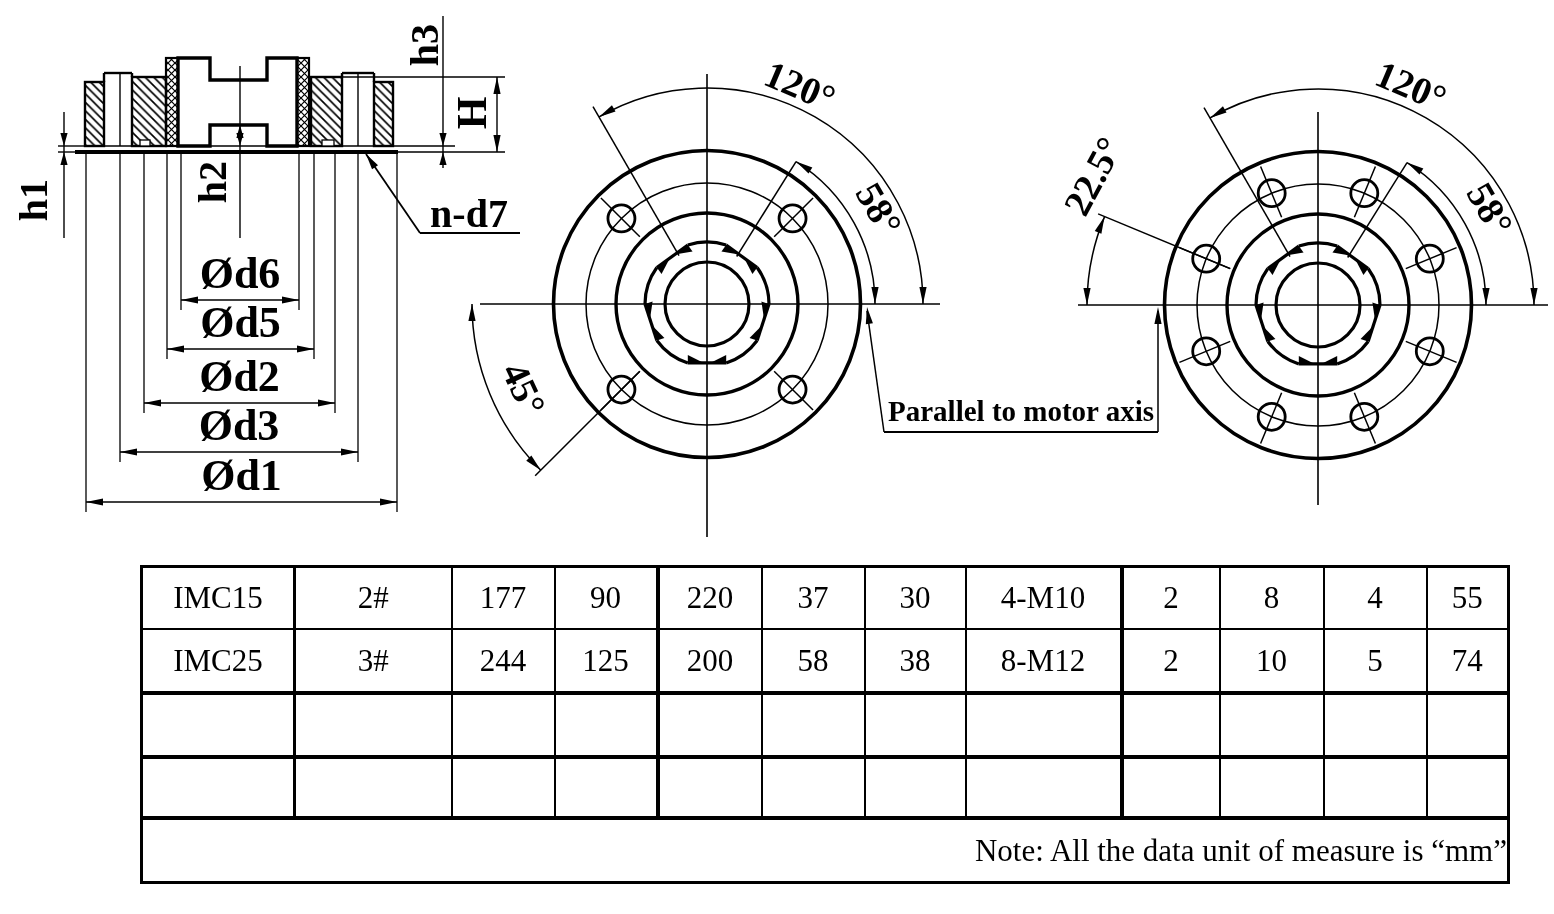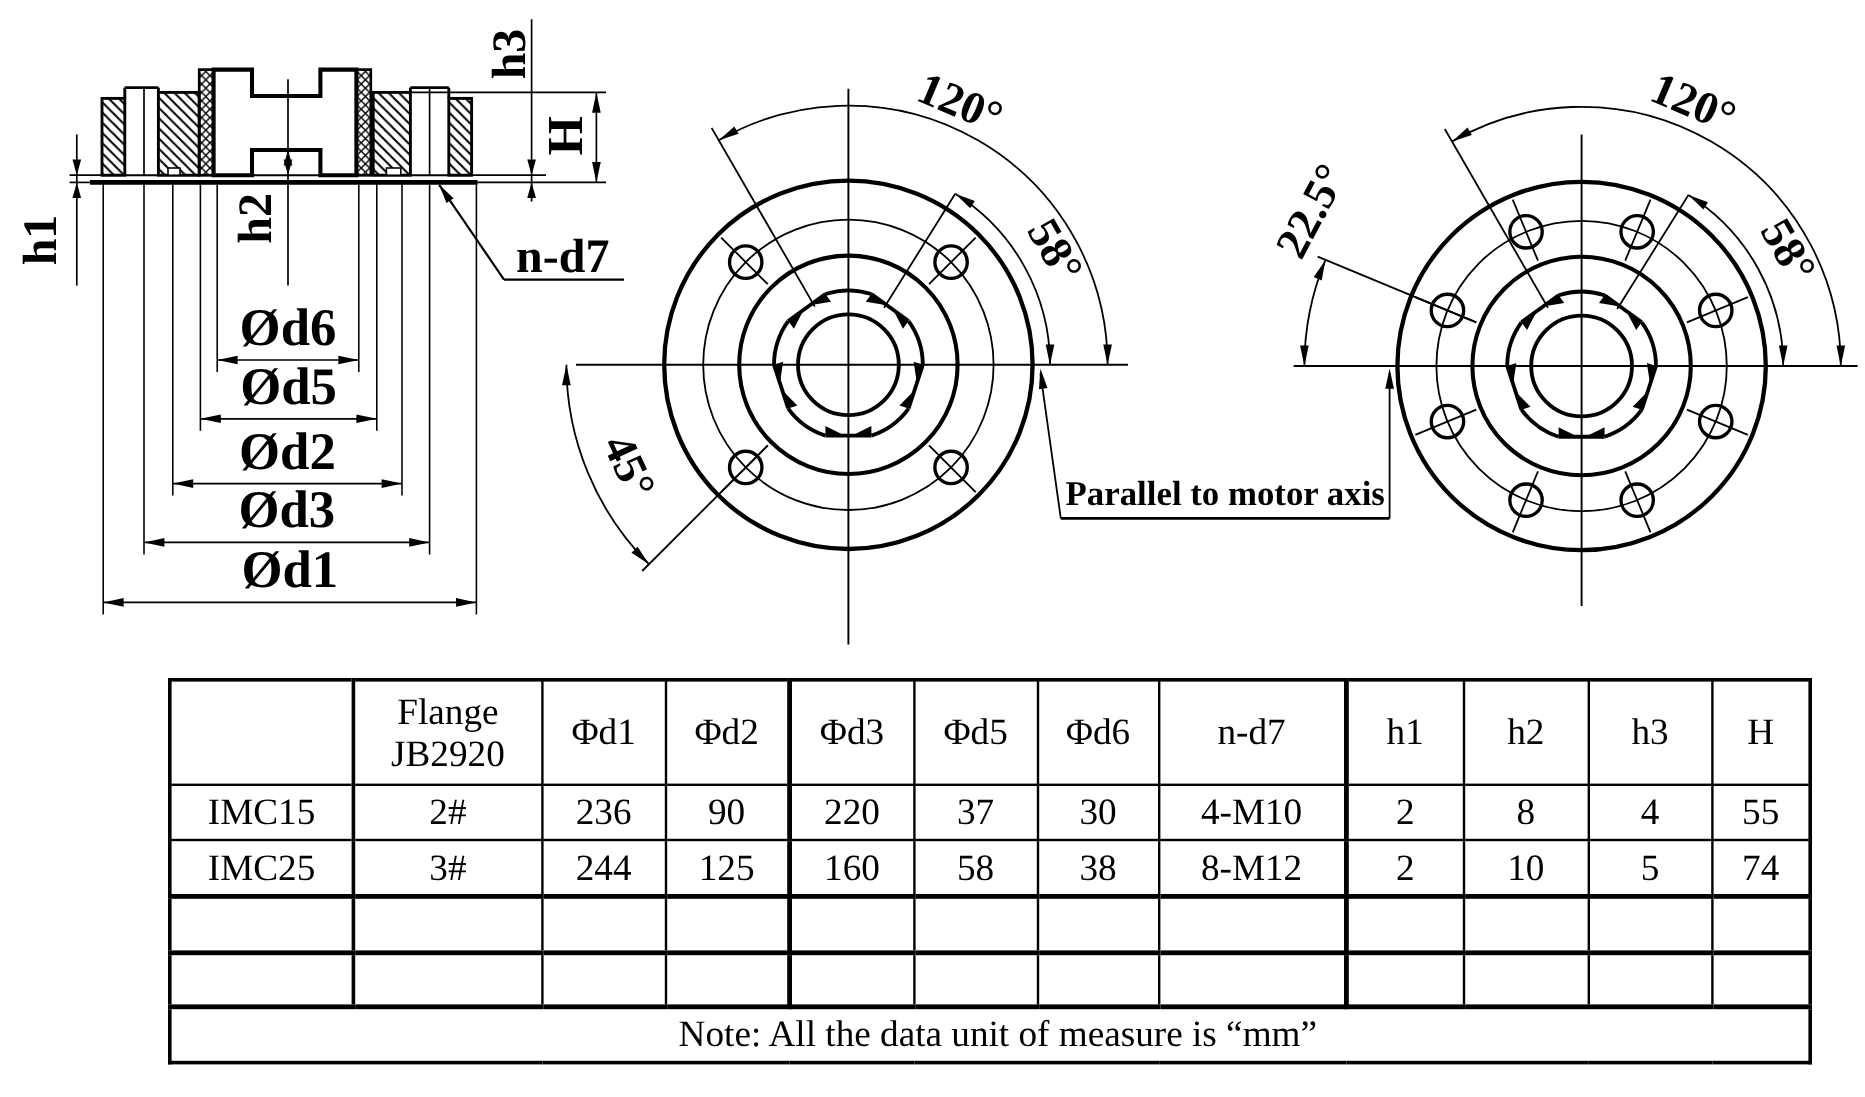--- a/index.html
+++ b/index.html
@@ -231,54 +231,40 @@
     <col style="width:104px">
       <col style="width:103px">
       <col style="width:101px">
       <col style="width:156px">
     <col style="width:98px">
       <col style="width:104px">
       <col style="width:103px">
       <col style="width:82px">
   </colgroup>
   <tbody>
-      <tr style="height:87px">
-    <td class="bR3"></td>
-    <td>Flange JB2920</td>
-    <td>Φd1</td>
-    <td class="bR4">Φd2</td>
-    <td>Φd3</td>
-    <td>Φd5</td>
-    <td>Φd6</td>
-    <td class="bR4">n-d7</td>
-    <td>h1</td>
-    <td>h2</td>
-    <td>h3</td>
-    <td>H</td>
-  </tr>
   <tr style="height:46px">
     <td class="bR3">IMC15</td>
     <td>2#</td>
-    <td>236</td>
+    <td>177</td>
     <td class="bR4">90</td>
     <td>220</td>
     <td>37</td>
     <td>30</td>
     <td class="bR4">4-M10</td>
     <td>2</td>
     <td>8</td>
     <td>4</td>
     <td>55</td>
   </tr>
   <tr style="height:47px" class="hB4">
     <td class="bR3">IMC25</td>
     <td>3#</td>
     <td>244</td>
     <td class="bR4">125</td>
-    <td>160</td>
+    <td>200</td>
     <td>58</td>
     <td>38</td>
     <td class="bR4">8-M12</td>
     <td>2</td>
     <td>10</td>
     <td>5</td>
     <td>74</td>
   </tr>
   <tr style="height:47px" class="hB4">
     <td class="bR3"></td>
@@ -302,16 +288,16 @@
     <td></td>
     <td></td>
     <td></td>
     <td class="bR4"></td>
     <td></td>
     <td></td>
     <td></td>
     <td></td>
   </tr>
   <tr style="height:47px">
-    <td colspan="12" style="text-align:center;padding-left:13px;">Note: All the data unit of measure is “mm”</td>
+    <td colspan="12" style="text-align:right;padding-left:13px;">Note: All the data unit of measure is “mm”</td>
   </tr>
 </tbody>
   </table>
 
 </body></html>

